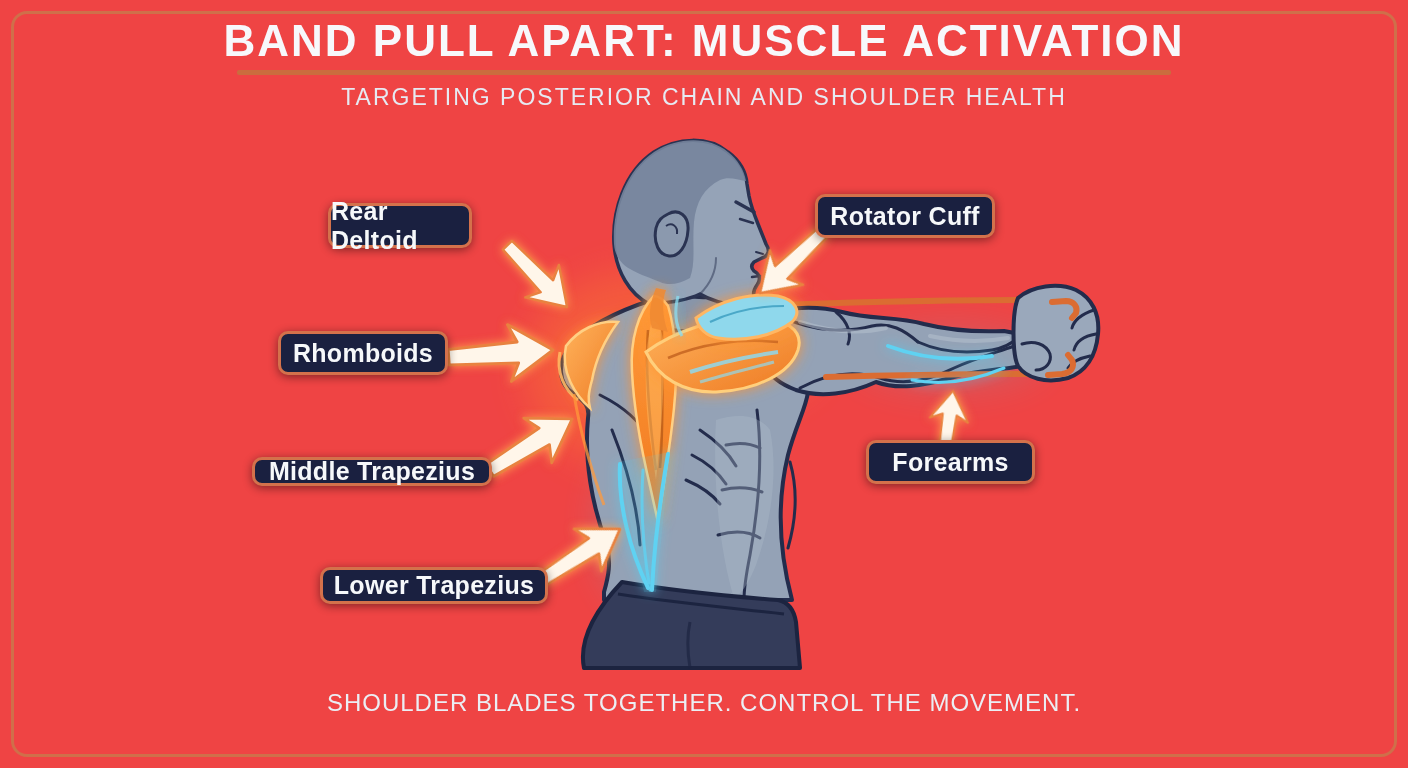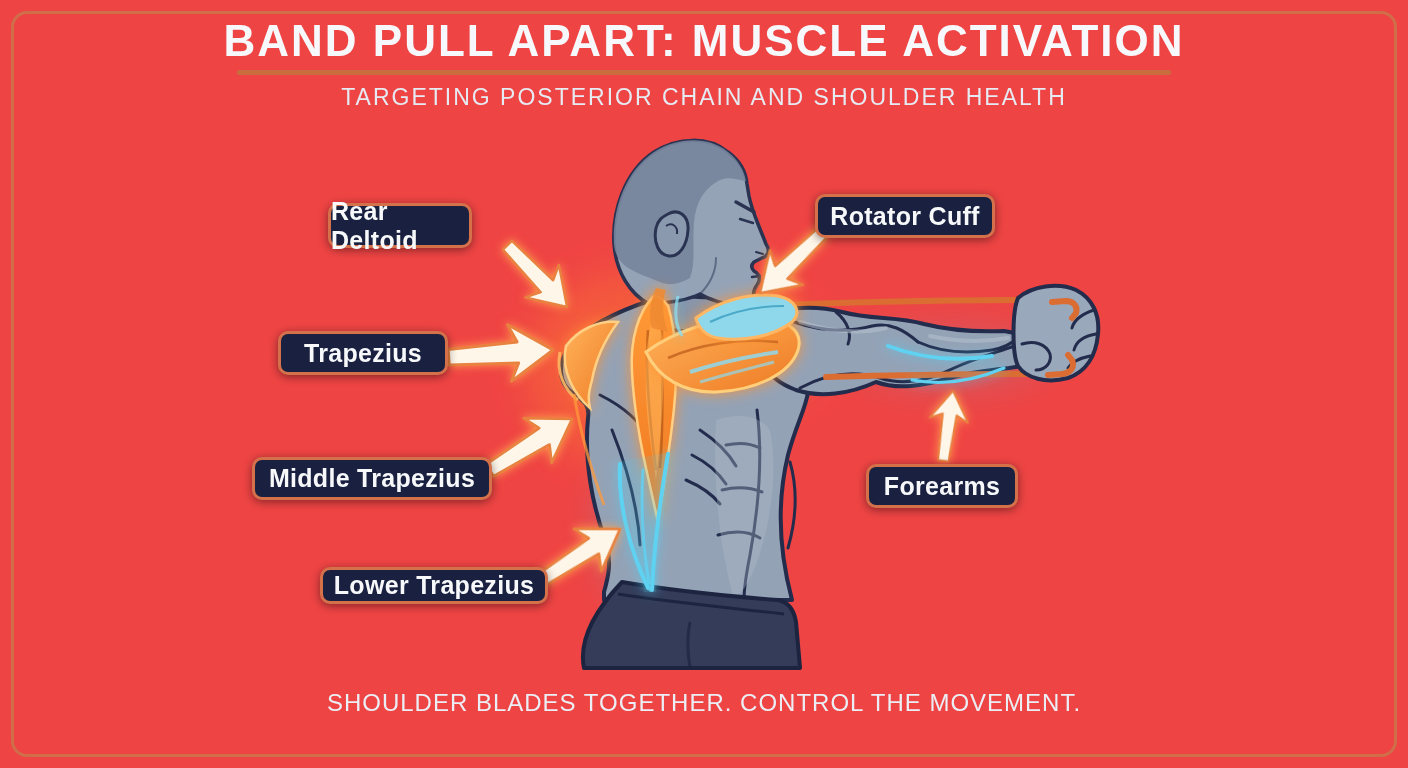--- a/index.html
+++ b/index.html
@@ -33,22 +33,22 @@
     position:absolute; display:flex; align-items:center; justify-content:center;
     border:3px solid #d4714b; border-radius:10px;
     background:#1a2040; color:#f6f8fa;
     font-weight:bold; font-size:25px; letter-spacing:0.3px;
     box-shadow:0 2px 10px rgba(0,0,0,0.45);
     z-index:4; box-sizing:border-box;
   }
   .lbl-rear-deltoid     { left:328px; top:203px; width:144px; height:45px; }
   .lbl-rotator-cuff     { left:815px; top:194px; width:180px; height:44px; }
   .lbl-rhomboids        { left:278px; top:331px; width:170px; height:44px; }
-  .lbl-middle-trapezius { left:252px; top:457px; width:240px; height:43px; }
-  .lbl-forearms         { left:866px; top:464px; width:152px; height:44px; }
+  .lbl-middle-trapezius { left:252px; top:457px; width:240px; height:29px; }
+  .lbl-forearms         { left:866px; top:440px; width:169px; height:44px; }
   .lbl-lower-trapezius  { left:320px; top:567px; width:228px; height:37px; }
   .footer {
     position:absolute; top:688px; left:0; width:100%;
     text-align:center; color:#ebeef4;
     font-size:24px; letter-spacing:1px; line-height:30px;
     z-index:5;
   }
 </style>
 </head>
 <body>
@@ -286,21 +286,21 @@
       <use href="#arrowShape" transform="translate(760,293) rotate(136) scale(0.80)"></use>
       <use href="#arrowShape" transform="translate(553,350) rotate(-4) scale(0.95)"></use>
       <use href="#arrowShape" transform="translate(572,419) rotate(-32) scale(0.88)"></use>
       <use href="#arrowShape" transform="translate(620,529) rotate(-33) scale(0.84)"></use>
       <use href="#arrowShape" transform="translate(953,391) rotate(-82) scale(0.64)"></use>
     </g>
   </svg>
 
   <div class="muscle-label lbl-rear-deltoid">Rear Deltoid</div>
   <div class="muscle-label lbl-rotator-cuff">Rotator Cuff</div>
-  <div class="muscle-label lbl-rhomboids">Trapezius</div>
+  <div class="muscle-label lbl-rhomboids">Rhomboids</div>
   <div class="muscle-label lbl-middle-trapezius">Middle Trapezius</div>
   <div class="muscle-label lbl-forearms">Forearms</div>
   <div class="muscle-label lbl-lower-trapezius">Lower Trapezius</div>
 
   <div class="footer">
     <div>SHOULDER BLADES TOGETHER. CONTROL THE MOVEMENT.</div>
   </div>
 
 </div>
 

